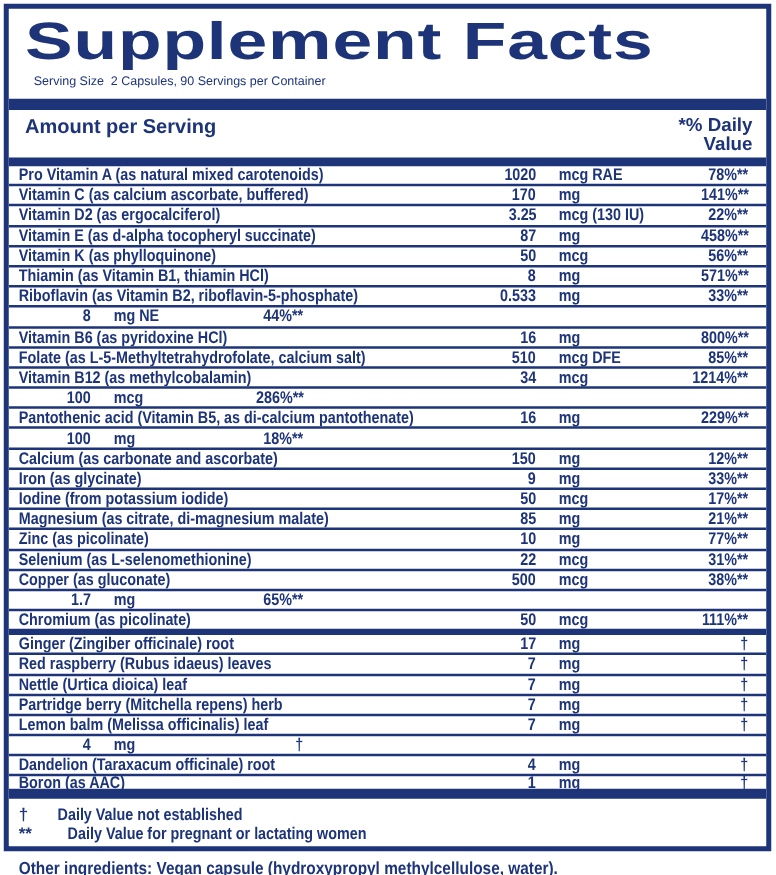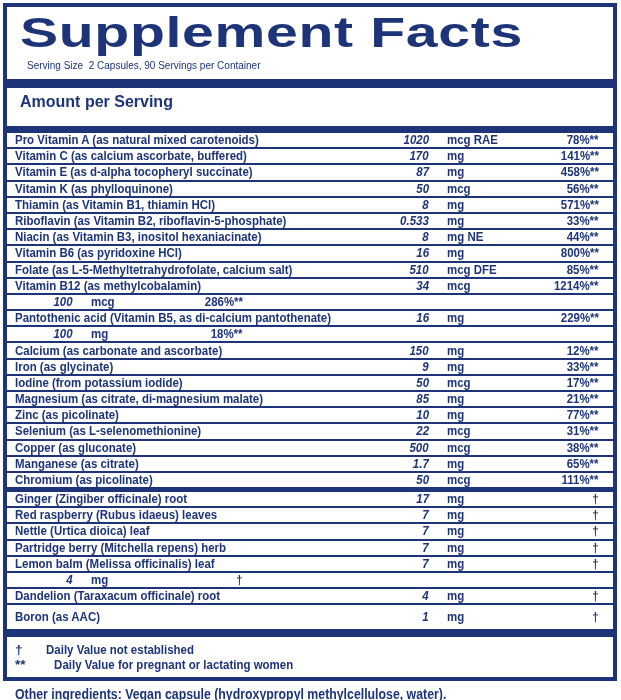--- a/index.html
+++ b/index.html
@@ -40,23 +40,23 @@
   .colhead .dv-hd { font-size: 15px; font-weight: 700; text-align: right; line-height: 15px; }
   .rows {}
   .row {
     display: flex; align-items: center;
     height: 16.2px; padding: 0 14px 0 8px;
     border-bottom: 2px solid var(--navy);
     font-size: 13.5px; font-weight: 700; line-height: 14px;
     white-space: nowrap;
   }
   .row.thick { border-bottom-width: 5px; height: 19px; align-items: flex-end; }
-  .row.xthick { border-bottom-width: 8px; height: 32px; }
+  .row.xthick { border-bottom-width: 8px; height: 18px; }
   .cell-name { flex: 1 1 auto; overflow: hidden; }
-  .cell-amt  { flex: 0 0 58px; text-align: right; font-style: italic; }
+  .cell-amt  { flex: 0 0 58px; text-align: right; }
   .cell-unit { flex: 0 0 90px; margin-left: 18px; text-align: left; text-decoration: underline; }
   .cell-pct  { flex: 0 0 62px; text-align: right; }
   .cond { display: inline-block; transform: scaleX(0.85); white-space: nowrap; }
   .cell-name .cond { transform-origin: left center; }
   .cell-amt .cond, .cell-pct .cond { transform-origin: right center; }
   .cell-unit .cond { transform-origin: left center; }
   .footnotes { padding: 5px 8px 0 8px; }
   .footnote {
     display: flex; font-size: 13.5px; font-weight: 700; line-height: 15px;
   }
@@ -75,38 +75,48 @@
   <div class="title-wrap">
     <span class="title">Supplement Facts</span>
   </div>
 
   <div class="serving">Serving Size  2 Capsules, 90 Servings per Container</div>
 
   <div class="bar bar-top"></div>
 
   <div class="colhead">
     <div class="amount-hd">Amount per Serving</div>
+    <div class="dv-hd">
+      <div>*% Daily</div>
+      <div>Value</div>
+    </div>
   </div>
 
   <div class="bar bar-mid"></div>
 
   <div class="rows" id="rows">
       <div class="row">
         <div class="cell-name"><span class="cond">Pro Vitamin A (as natural mixed carotenoids)</span></div>
         <div class="cell-amt"><span class="cond">1020</span></div>
         <div class="cell-unit"><span class="cond">mcg RAE</span></div>
         <div class="cell-pct"><span class="cond">78%**</span></div>
       </div>
       <div class="row">
         <div class="cell-name"><span class="cond">Vitamin C (as calcium ascorbate, buffered)</span></div>
         <div class="cell-amt"><span class="cond">170</span></div>
         <div class="cell-unit"><span class="cond">mg</span></div>
         <div class="cell-pct"><span class="cond">141%**</span></div>
       </div>
       <div class="row">
+        <div class="cell-name"><span class="cond">Vitamin D2 (as ergocalciferol)</span></div>
+        <div class="cell-amt"><span class="cond">3.25</span></div>
+        <div class="cell-unit"><span class="cond">mcg (130 IU)</span></div>
+        <div class="cell-pct"><span class="cond">22%**</span></div>
+      </div>
+      <div class="row">
         <div class="cell-name"><span class="cond">Vitamin E (as d-alpha tocopheryl succinate)</span></div>
         <div class="cell-amt"><span class="cond">87</span></div>
         <div class="cell-unit"><span class="cond">mg</span></div>
         <div class="cell-pct"><span class="cond">458%**</span></div>
       </div>
       <div class="row">
         <div class="cell-name"><span class="cond">Vitamin K (as phylloquinone)</span></div>
         <div class="cell-amt"><span class="cond">50</span></div>
         <div class="cell-unit"><span class="cond">mcg</span></div>
         <div class="cell-pct"><span class="cond">56%**</span></div>
@@ -117,21 +127,20 @@
         <div class="cell-unit"><span class="cond">mg</span></div>
         <div class="cell-pct"><span class="cond">571%**</span></div>
       </div>
       <div class="row">
         <div class="cell-name"><span class="cond">Riboflavin (as Vitamin B2, riboflavin-5-phosphate)</span></div>
         <div class="cell-amt"><span class="cond">0.533</span></div>
         <div class="cell-unit"><span class="cond">mg</span></div>
         <div class="cell-pct"><span class="cond">33%**</span></div>
       </div>
       <div class="row">
-        <div class="cell-name"><span class="cond">Niacin (as Vitamin B3, inositol hexaniacinate)</span></div>
         <div class="cell-amt"><span class="cond">8</span></div>
         <div class="cell-unit"><span class="cond">mg NE</span></div>
         <div class="cell-pct"><span class="cond">44%**</span></div>
       </div>
       <div class="row">
         <div class="cell-name"><span class="cond">Vitamin B6 (as pyridoxine HCl)</span></div>
         <div class="cell-amt"><span class="cond">16</span></div>
         <div class="cell-unit"><span class="cond">mg</span></div>
         <div class="cell-pct"><span class="cond">800%**</span></div>
       </div>
@@ -199,21 +208,20 @@
         <div class="cell-unit"><span class="cond">mcg</span></div>
         <div class="cell-pct"><span class="cond">31%**</span></div>
       </div>
       <div class="row">
         <div class="cell-name"><span class="cond">Copper (as gluconate)</span></div>
         <div class="cell-amt"><span class="cond">500</span></div>
         <div class="cell-unit"><span class="cond">mcg</span></div>
         <div class="cell-pct"><span class="cond">38%**</span></div>
       </div>
       <div class="row">
-        <div class="cell-name"><span class="cond">Manganese (as citrate)</span></div>
         <div class="cell-amt"><span class="cond">1.7</span></div>
         <div class="cell-unit"><span class="cond">mg</span></div>
         <div class="cell-pct"><span class="cond">65%**</span></div>
       </div>
       <div class="row thick">
         <div class="cell-name"><span class="cond">Chromium (as picolinate)</span></div>
         <div class="cell-amt"><span class="cond">50</span></div>
         <div class="cell-unit"><span class="cond">mcg</span></div>
         <div class="cell-pct"><span class="cond">111%**</span></div>
       </div>

